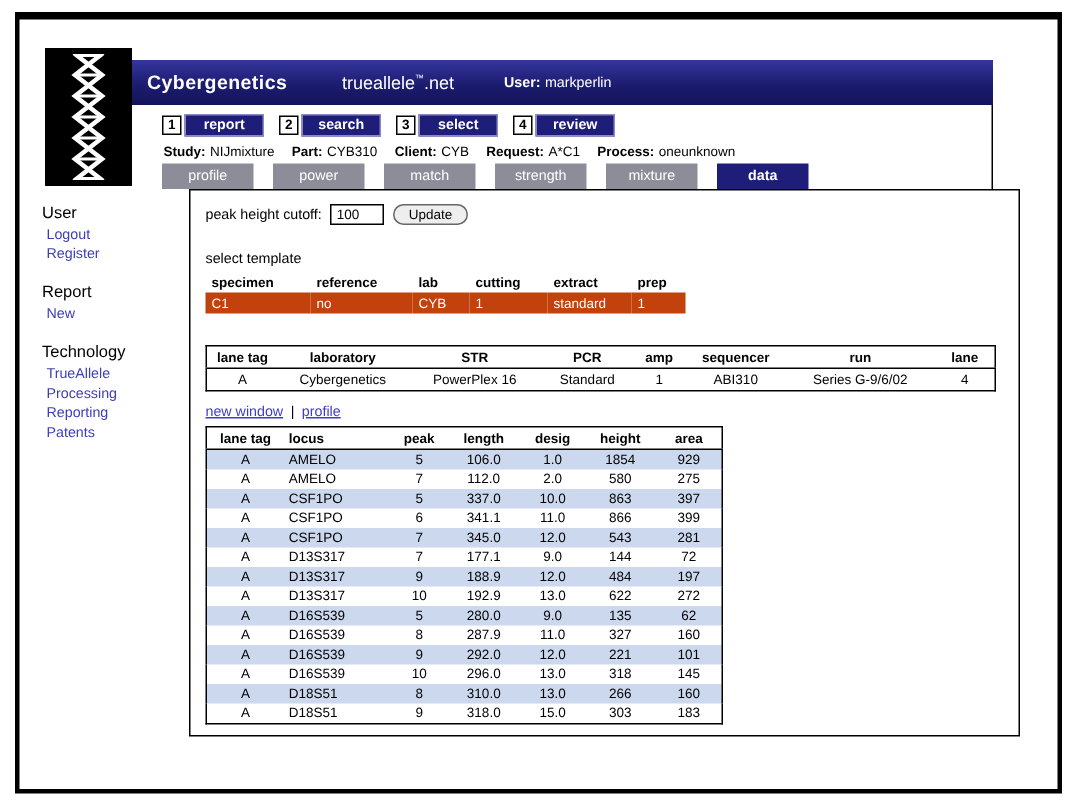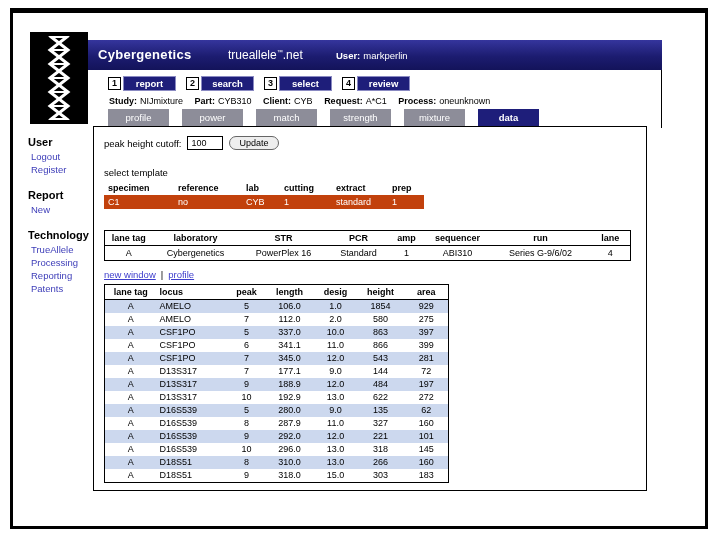--- a/index.html
+++ b/index.html
@@ -37,21 +37,21 @@
 
   
   .tabs { position:absolute; left:95px; top:96px; display:flex; gap:13px; }
   .tab  { width:61px; height:17px; background:#8d8d99; color:#fff; font-size:9.5px; text-align:center;
           line-height:17px; cursor:pointer; }
   .tab.selected { background:#1e1e7a; font-weight:bold; }
 
   .vline { position:absolute; left:648px; top:57px; width:1px; height:58px; background:#000; }
 
   
-  .mainbox { position:absolute; left:80px; top:113px; width:554px; height:365px; border:1px solid #000; background:#fff;padding-left:13px; }
+  .mainbox { position:absolute; left:113px; top:113px; width:554px; height:365px; border:1px solid #000; background:#fff;padding-left:13px; }
   .cutoff-row { position:absolute; left:10px; top:9px; display:flex; align-items:center; gap:6px; font-size:9.5px; }
   .cutoff-input { width:36px; height:14px; border:1px solid #000; font-size:9px; padding:0 3px; font-family:inherit; }
   .update-btn { border:1px solid #666; border-radius:8px; background:#eee; font-size:9px; padding:1px 9px;
                 font-family:inherit; cursor:pointer; }
   .select-template { position:absolute; left:10px; top:40px; font-size:9.5px; }
 
   table { border-collapse:collapse; table-layout:fixed; font-size:9px; }
   .template-table { position:absolute; left:10px; top:54px; }
   .template-table th { text-align:left; padding:2px 4px; font-weight:bold; }
   .template-table td { padding:2px 4px; }
@@ -68,21 +68,21 @@
 
   .data-table { position:absolute; left:10px; top:157px; border:1px solid #000; }
   .data-table th { padding:2px 3px; border-bottom:1px solid #000; text-align:center; font-weight:bold; }
   .data-table td { padding:1px 3px; text-align:center; line-height:11px; }
   .data-table th:nth-child(2), .data-table td:nth-child(2) { text-align:left; }
   .data-table tbody tr:nth-child(odd) { background:#ccd8ee; }
 
   
   .sidebar { position:absolute; left:15px; top:123px; width:84px; }
   .side-sec { margin-bottom:14px; }
-  .side-title { font-size:11px; font-weight:bold; color:#000; margin-bottom:3px; }
+  .side-title { font-size:11px; font-weight:normal; color:#000; margin-bottom:3px; }
   .side-link { display:block; font-size:9.5px; color:#3d3db8; margin:0 0 2px 3px; text-decoration:none;
                cursor:pointer; line-height:11px; }
 </style>
 </head>
 <body>
 
 <div class="page">
   <div class="frame">
 
     <div class="logo">

